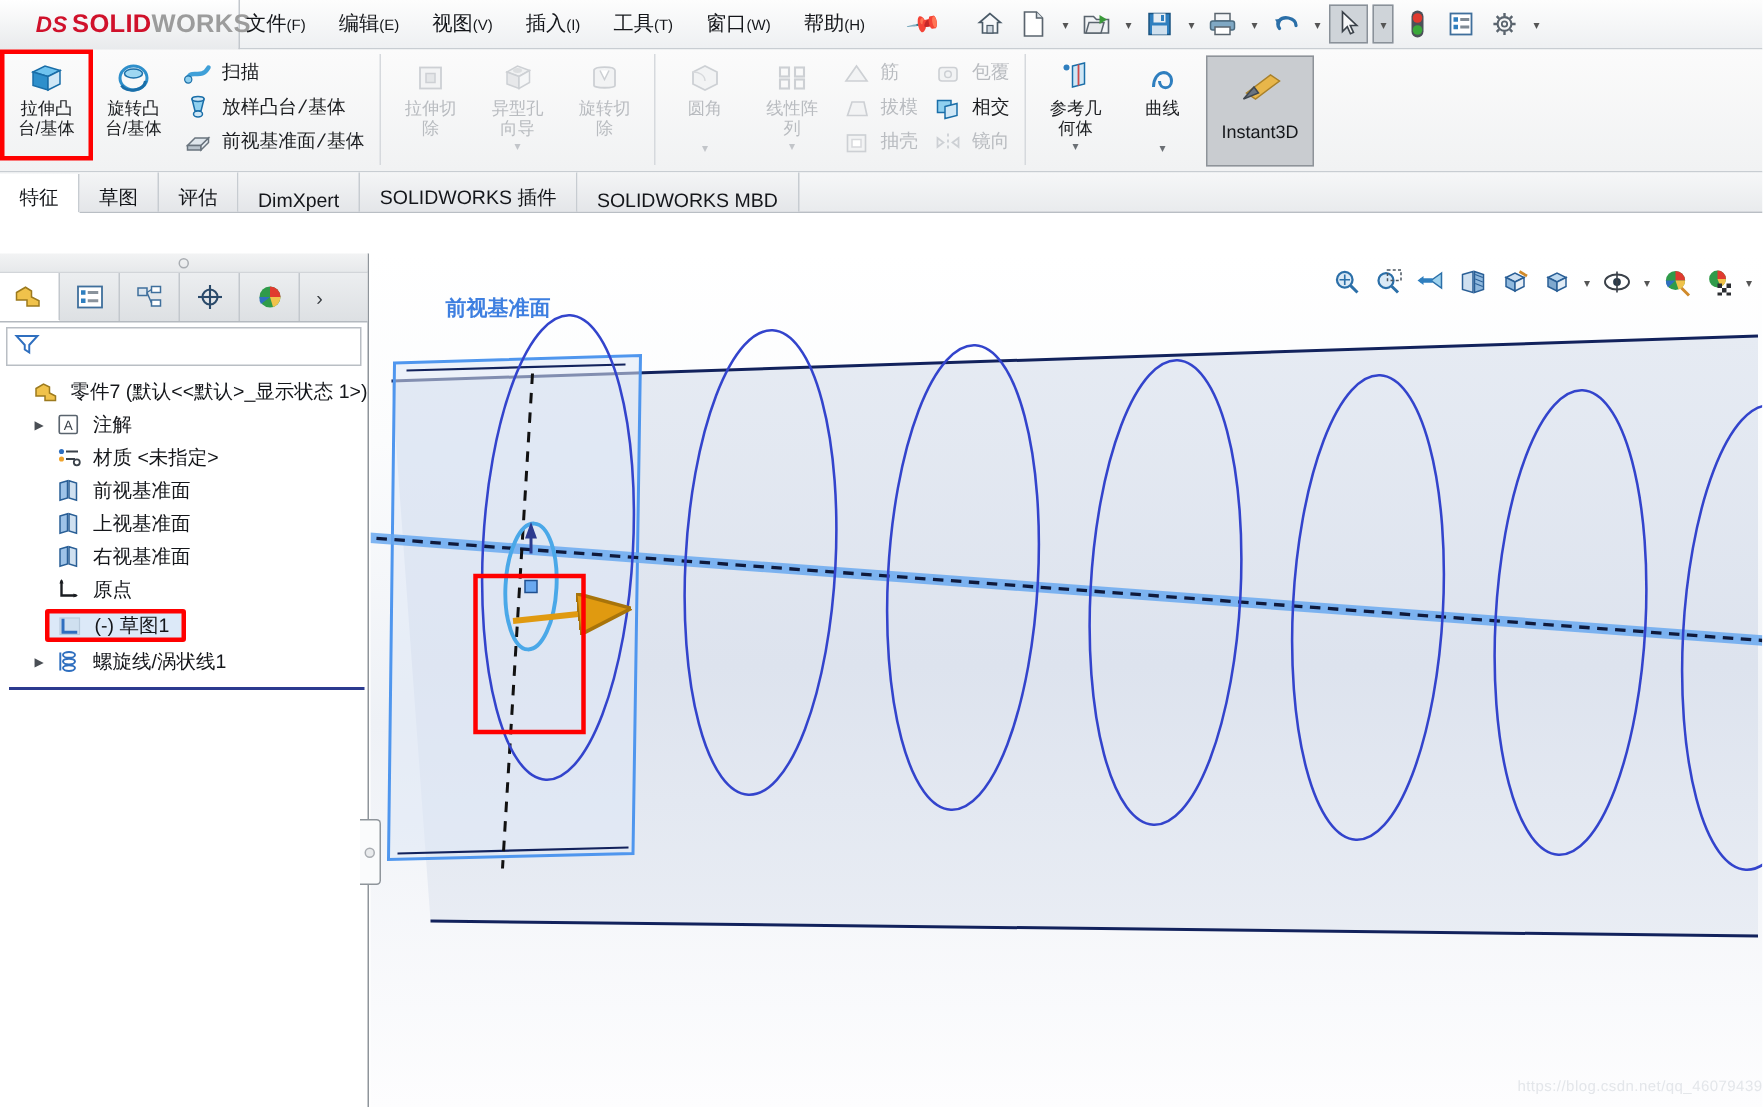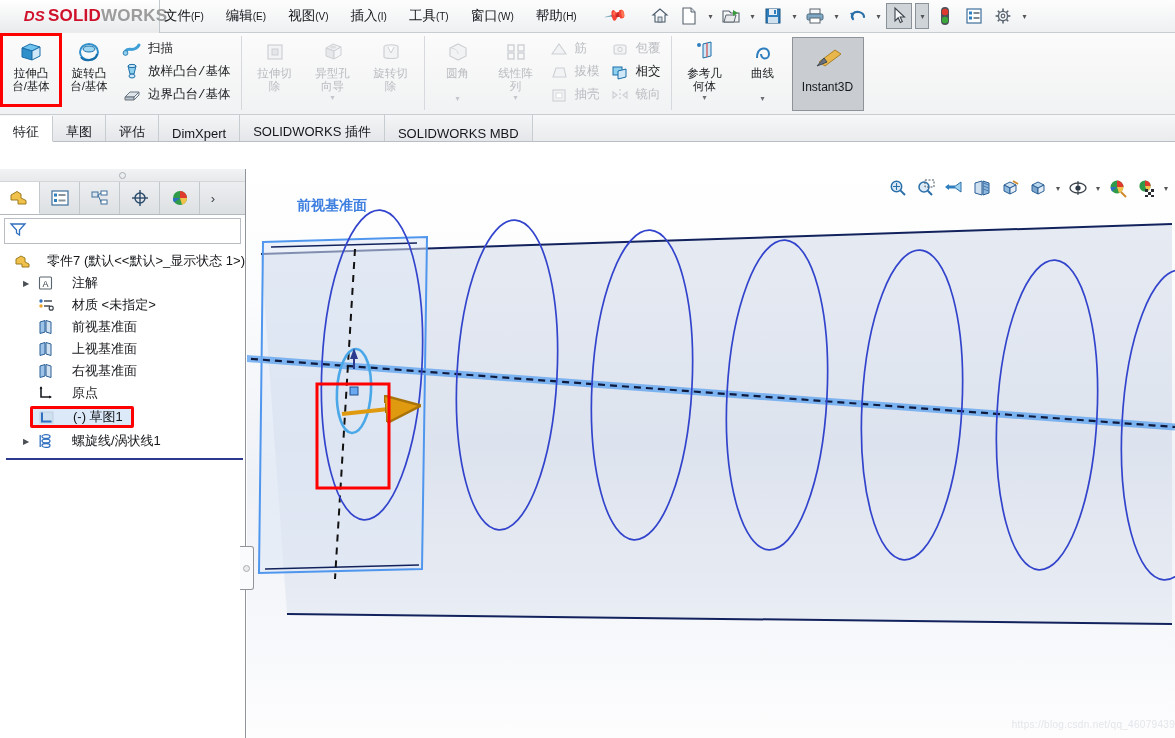--- a/index.html
+++ b/index.html
@@ -113,21 +113,21 @@
   .ptabs .chev { width:26px; display:flex;align-items:center;justify-content:center;
     font-size:13px;color:#3a3e43;}
   .filterbar {
     height:26px; margin:3px 4px 0 4px; border:1px solid #b9bec4; background:#fff;
     display:flex;align-items:center; padding-left:4px;
   }
   .tree { padding: 6px 0 0 4px; font-size:13px; color:#14161a; }
   .trow { display:flex; align-items:center; height:22px; padding-left:2px; cursor:default; position:relative;}
   .texp { width:16px; text-align:center; font-size:8px; color:#4a4f55; }
   .ticon { width:22px; display:flex; align-items:center; justify-content:center;}
-  .tlabel { margin-left:16px; white-space:nowrap; }
+  .tlabel { margin-left:6px; white-space:nowrap; }
   .sel-box {
     border:3px solid #ff0000; border-radius:2px;
     display:inline-flex; align-items:center; padding:0 8px 0 2px; height:22px;
     background:#dce9f8;
   }
   .tree-divider { height:2px; background:#2b3a8f; margin: 6px 2px 0 2px; }
 
   
   .gfx {
     position:absolute; left:247px; top:169px; width:928px; height:569px;
@@ -300,21 +300,21 @@
           <div class="lb">放样凸台/基体</div>
         </div>
         <div class="smbtn">
           <div class="ic">
             <svg width="20" height="18" viewBox="0 0 20 18">
                 <path d="M3 11 L8 6 L17 6 L12 11 Z" fill="#dfe6ec" stroke="#6a747e" stroke-width="1"></path>
                 <path d="M3 11 L12 11 L12 14 L3 14 Z" fill="#b9c3cc" stroke="#6a747e" stroke-width="1"></path>
                 <path d="M12 11 L17 6 L17 9 L12 14 Z" fill="#e8eef3" stroke="#6a747e" stroke-width="1"></path>
               </svg>
           </div>
-          <div class="lb">边界凸台/基体</div>
+          <div class="lb">前视基准面/基体</div>
         </div>
       </div>
     </div>
     <div class="rsep"></div>
 
     <div class="rgroup">
       <div class="bigbtn dim">
         <div class="ic">
           <svg width="28" height="26" viewBox="0 0 28 26">
               <rect x="7" y="6" width="14" height="14" fill="#f2f3f4" stroke="#cdd0d4" stroke-width="1.2"></rect>

